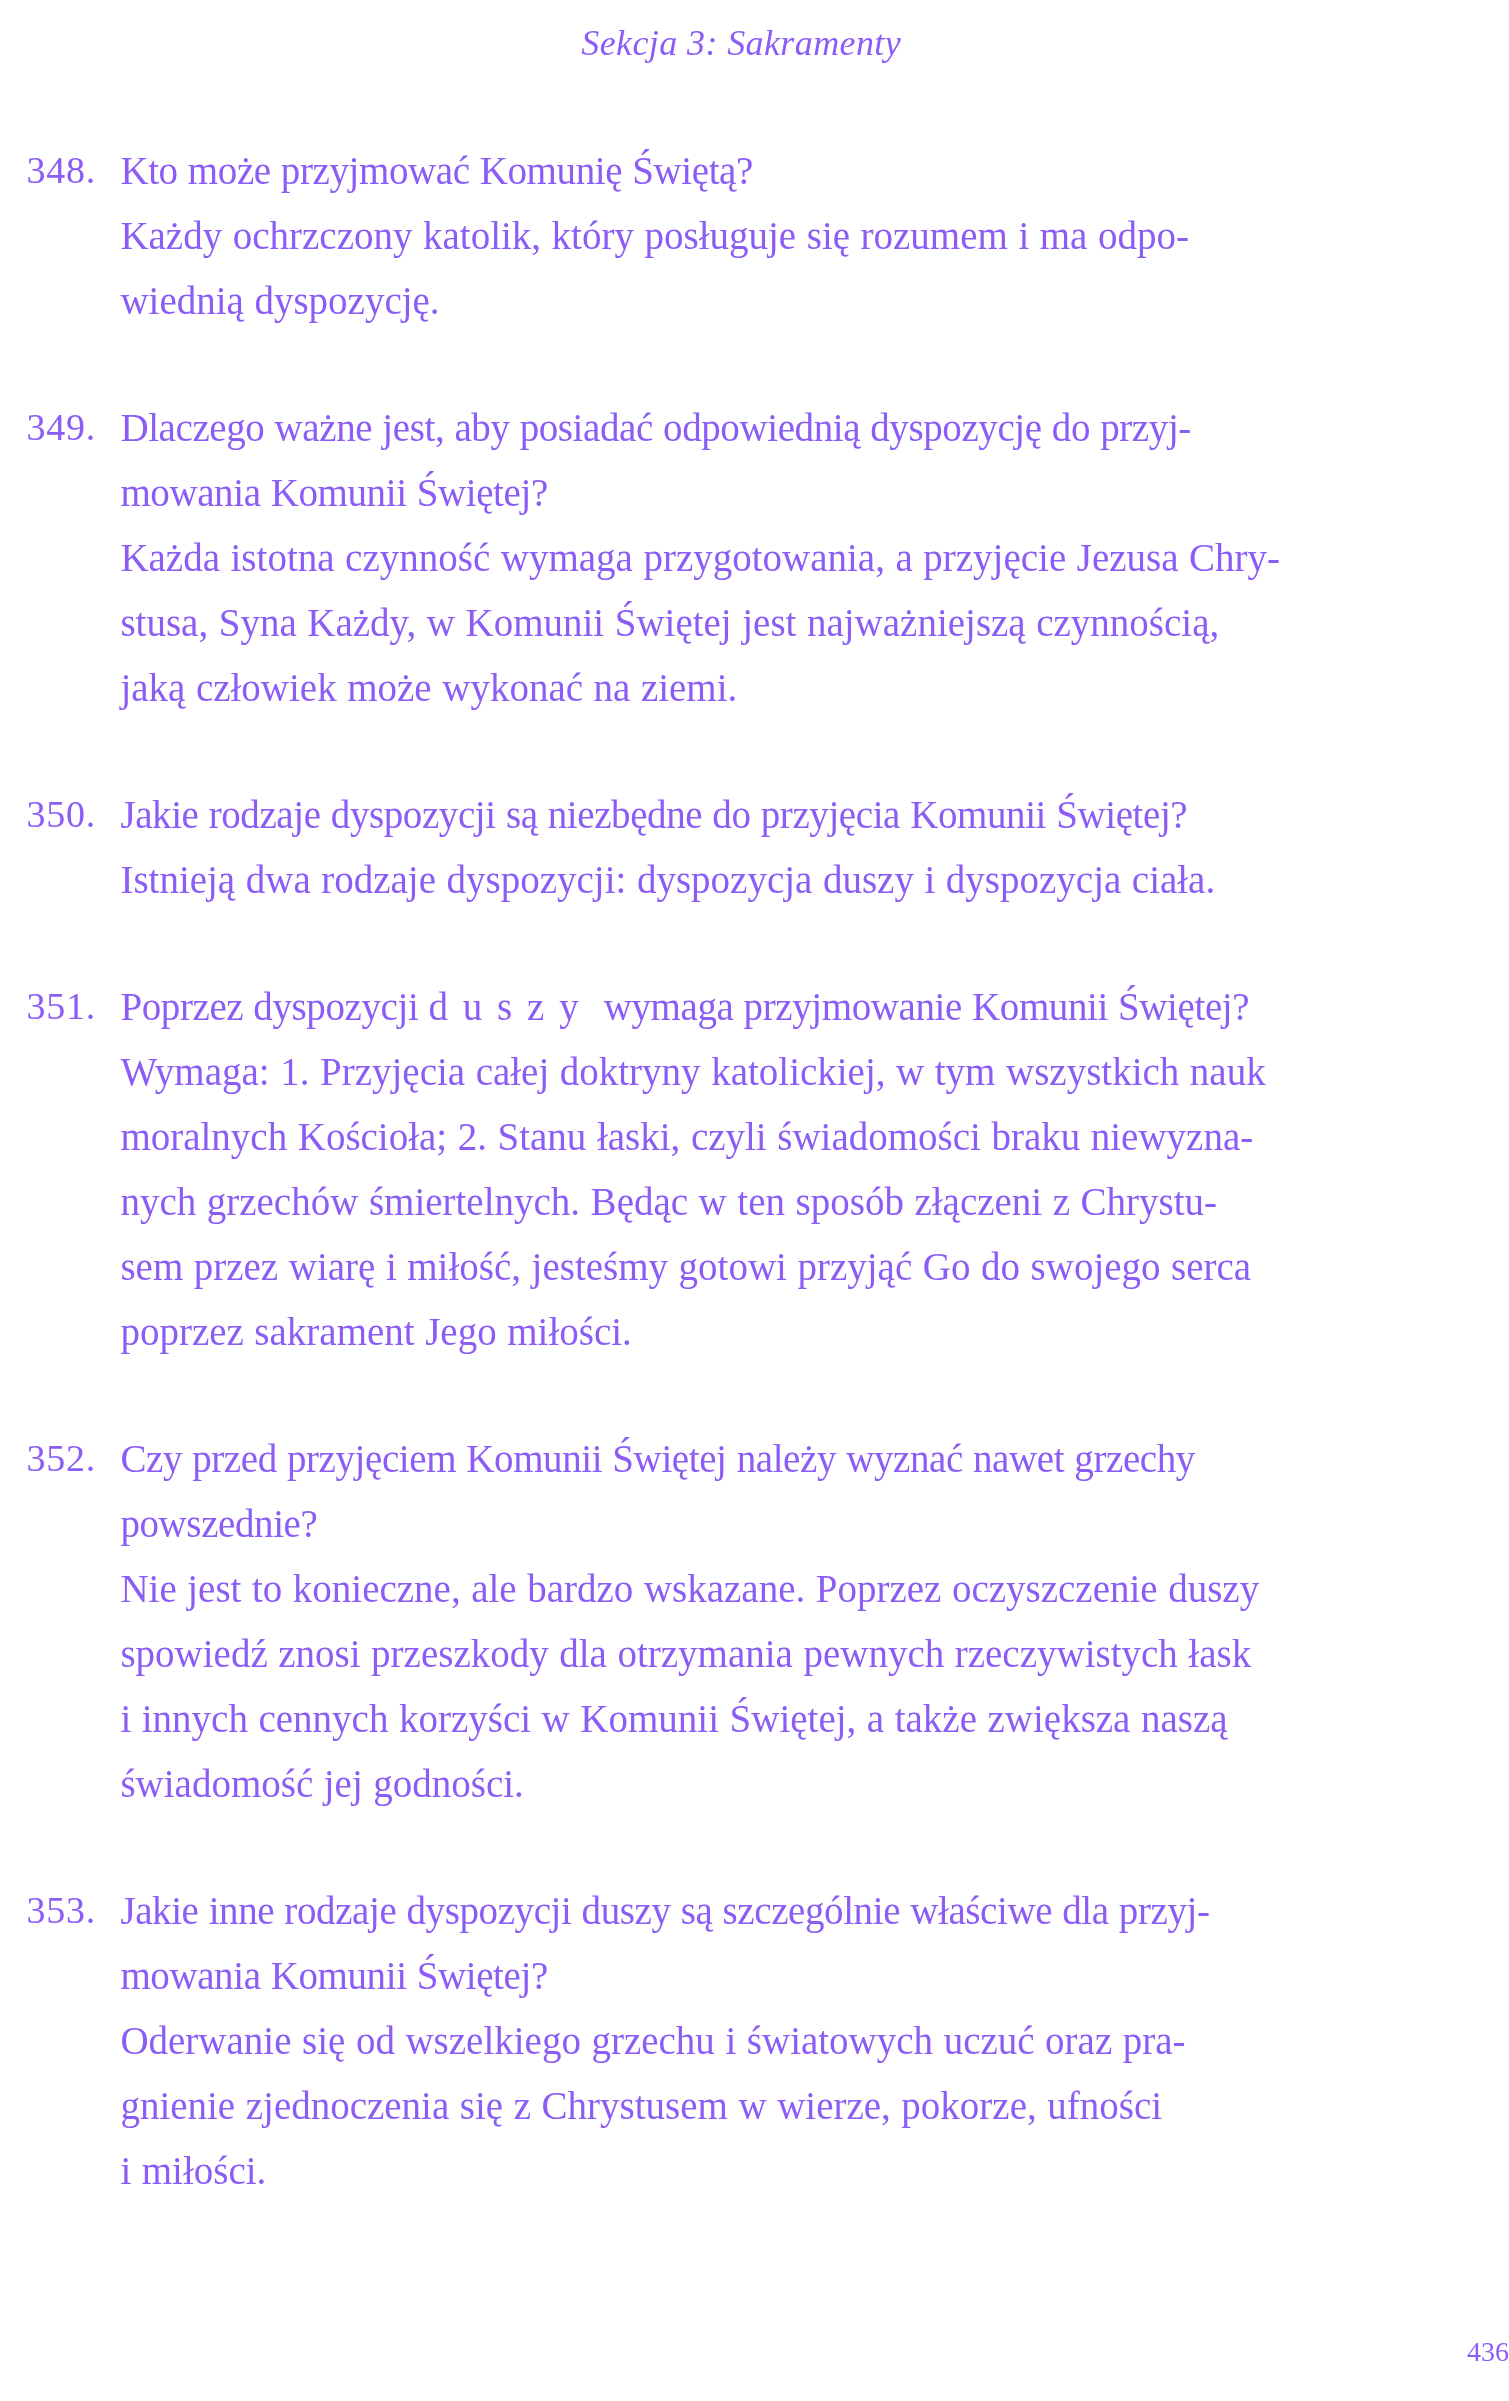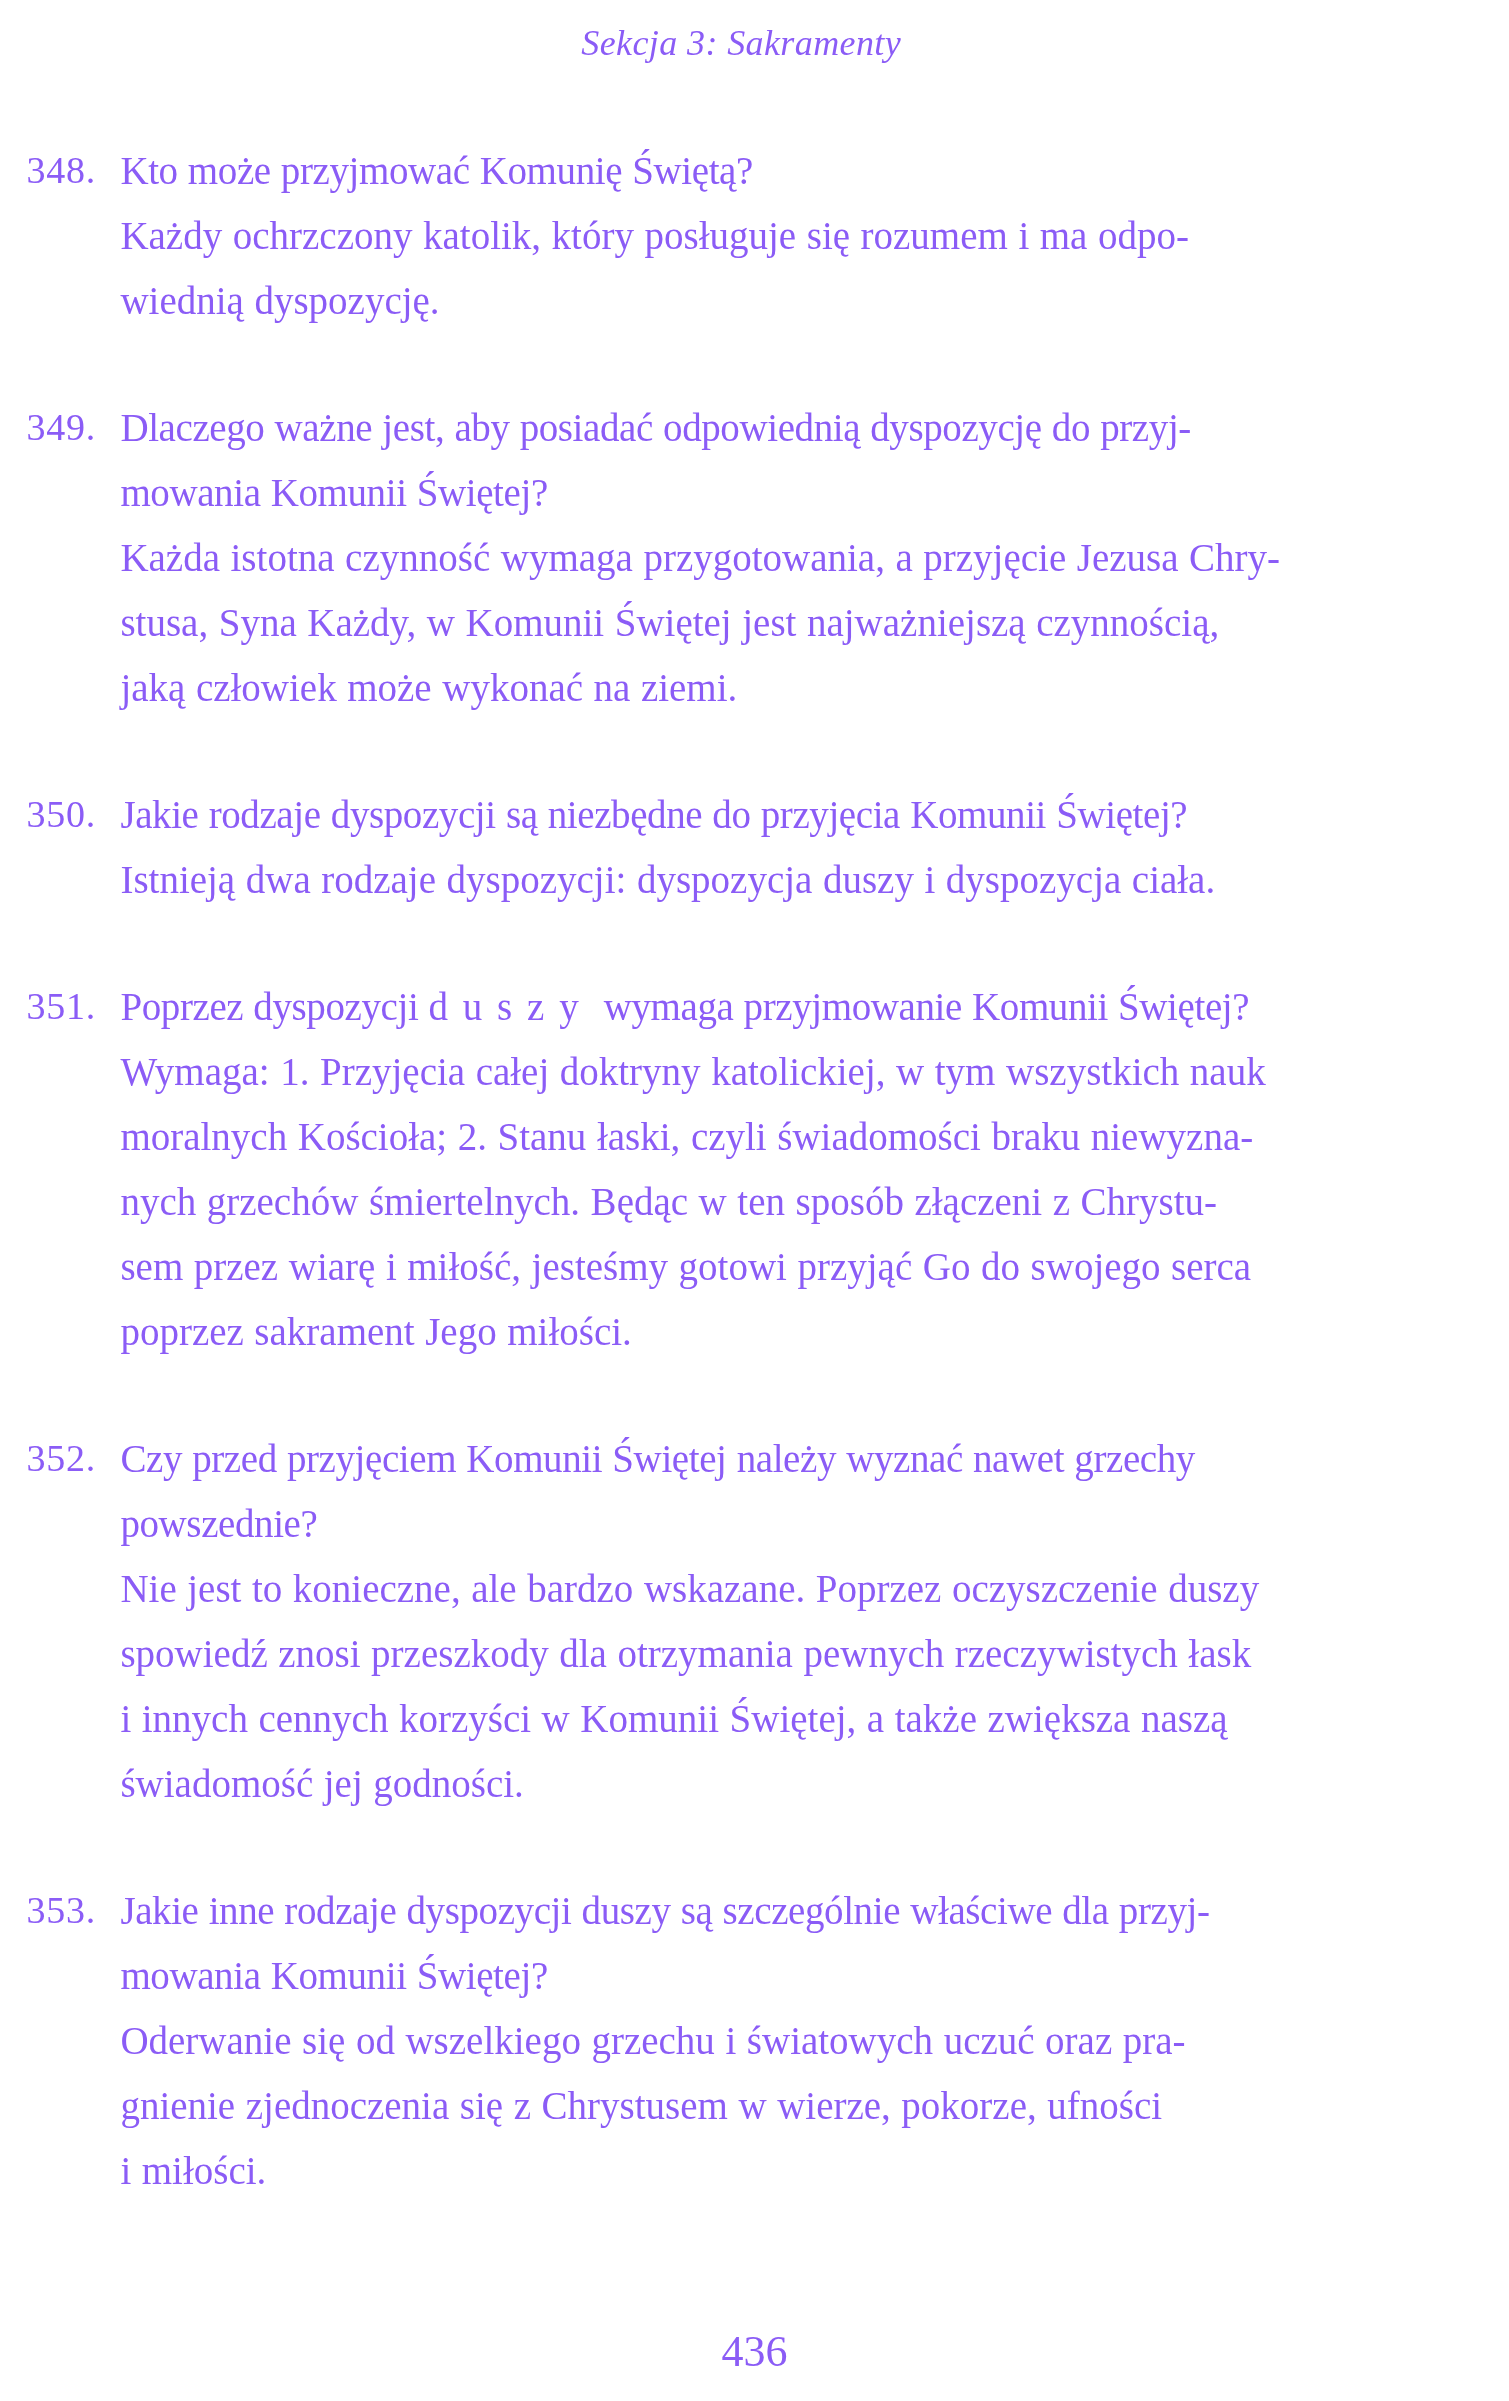--- a/index.html
+++ b/index.html
@@ -61,22 +61,22 @@
     margin: 0;
   }
   .spaced {
     letter-spacing: 0.38em;
   }
   .page-number {
     position: absolute;
     left: 0;
     right: 0;
     top: 2329px;
-    text-align: center;
-    font-size: 44px;
+    text-align: right;
+    font-size: 28px;
     line-height: 45px;
   }
 </style>
 </head>
 <body>
 
 <div class="page">
 
   <div class="running-head">Sekcja 3: Sakramenty</div>
 

